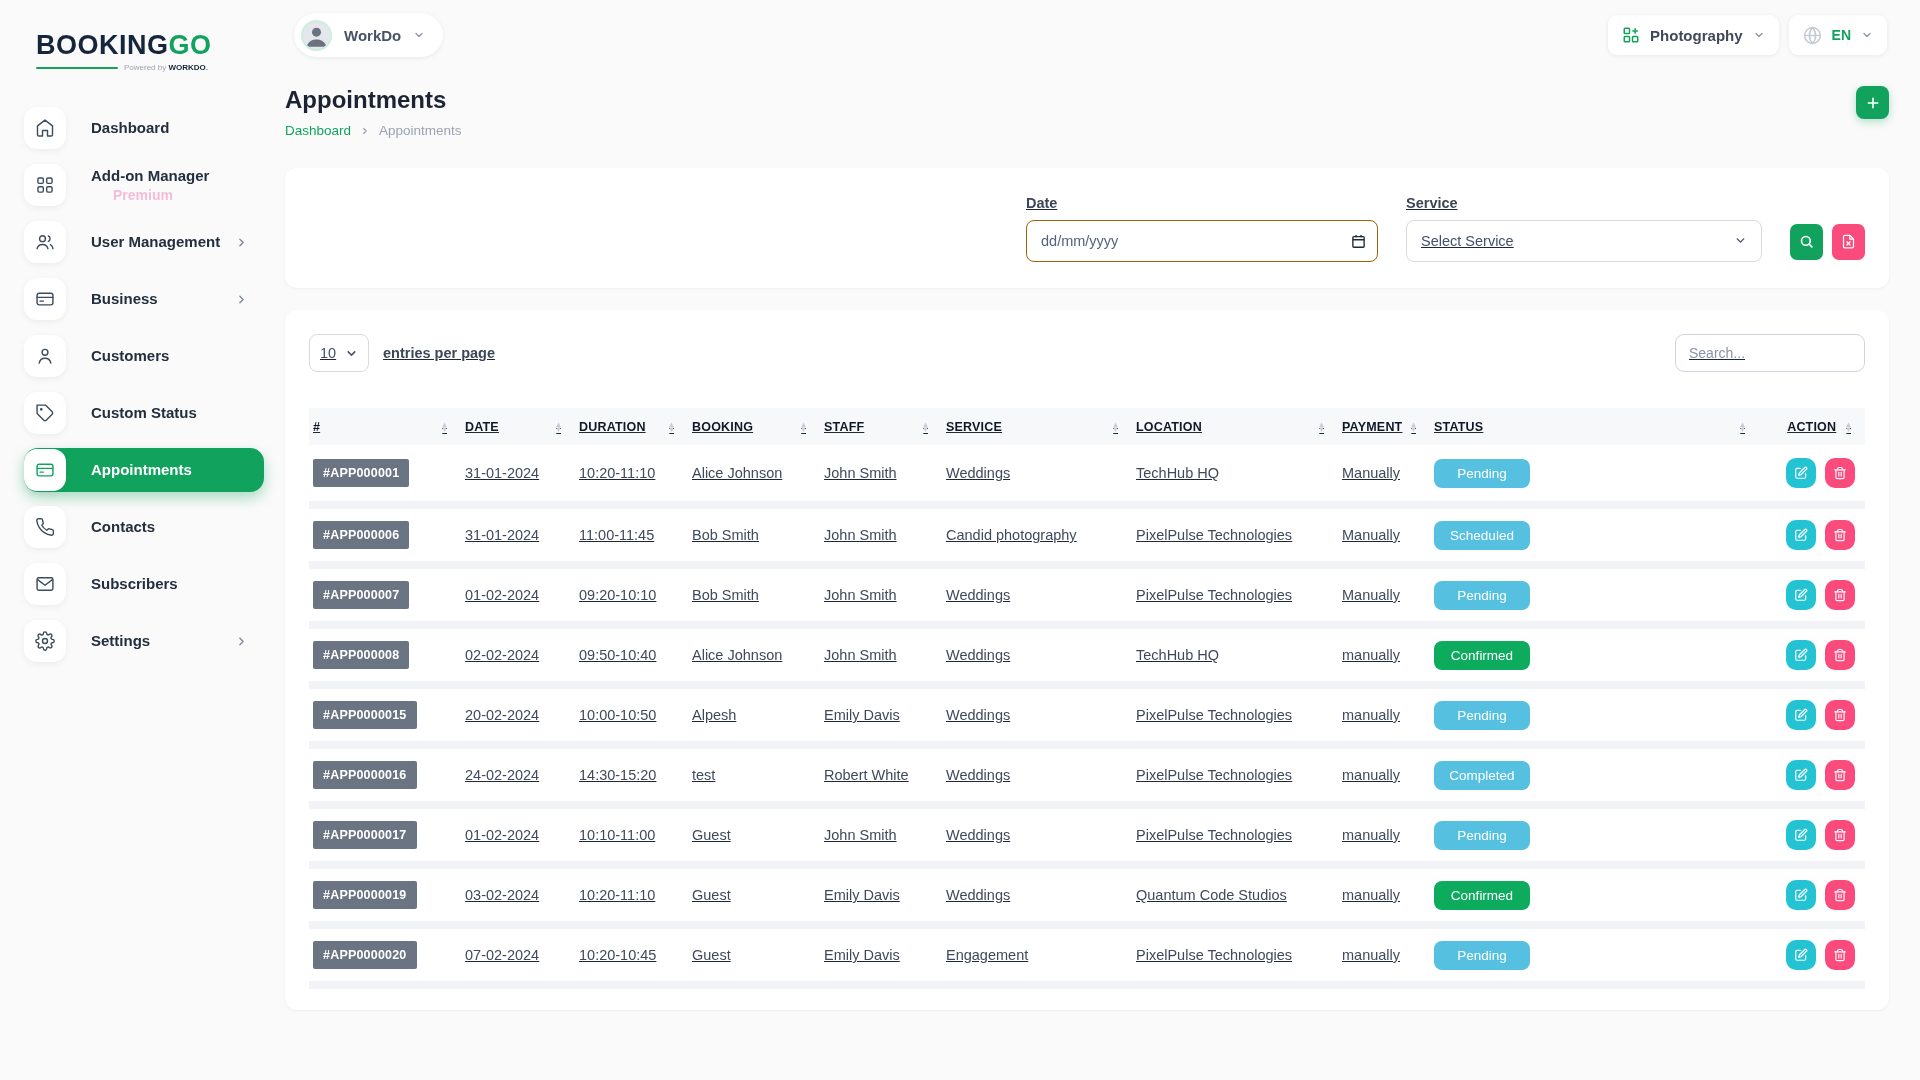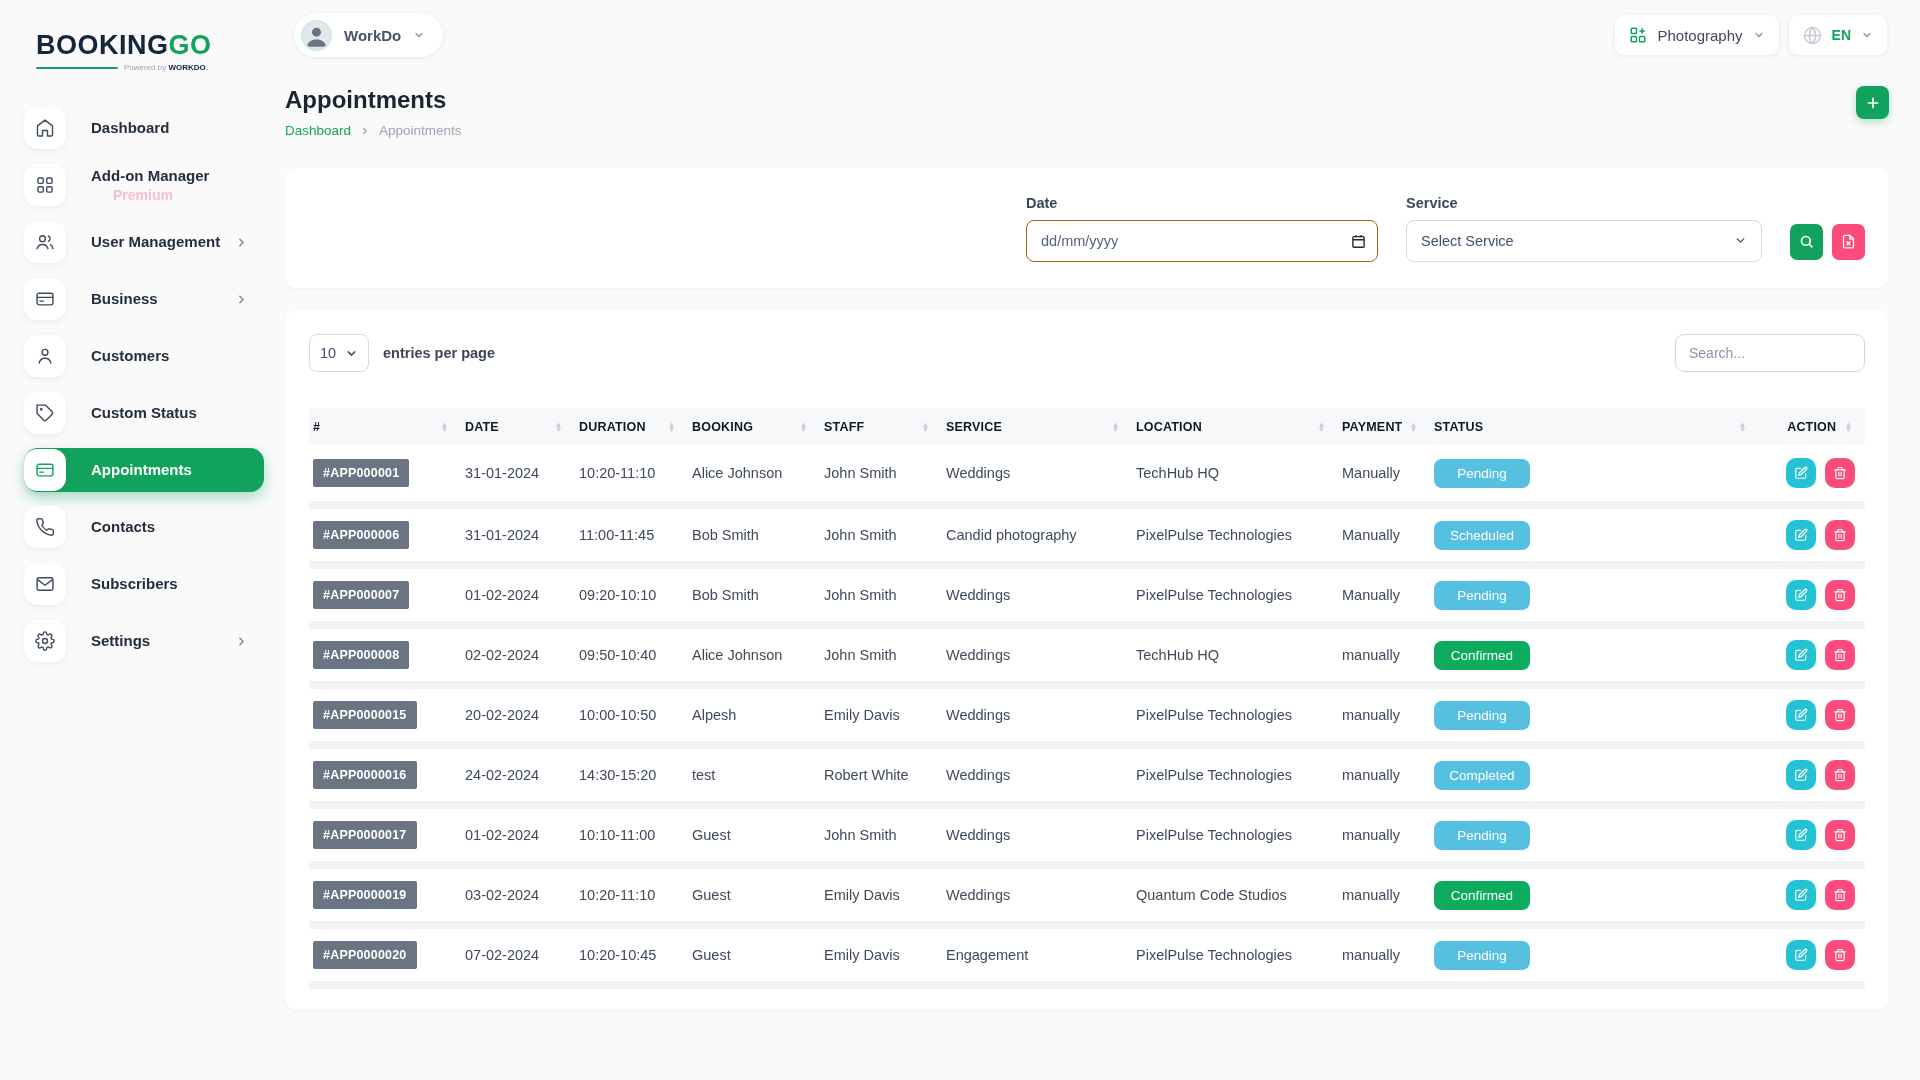--- a/index.html
+++ b/index.html
@@ -34,37 +34,37 @@
   
   .topbar { position:absolute; left:285px; right:0; top:0; height:70px; display:flex; align-items:center; padding:0 33px 0 9px; }
   .pill { background:#fff; border-radius:22px; box-shadow:0 1px 4px rgba(16,24,40,.08); display:flex; align-items:center; cursor:pointer; }
   .ws-pill { height:44px; padding:0 18px 0 7px; gap:12px; }
   .avatar { width:31px; height:31px; border-radius:50%; background:#e4e7ec; border:2px solid #cdeede; overflow:hidden; display:flex; align-items:flex-end; justify-content:center; }
   .ws-pill .ws-name { font-size:15px; font-weight:600; color:#475467; }
   .chev-d { color:#8a94a6; display:flex; } .chev-d svg { width:12px; height:12px; }
   .top-right { margin-left:auto; display:flex; gap:10px; }
   .module-pill, .lang-pill { height:40px; border-radius:9px; padding:0 14px; gap:10px; }
   .module-pill .mod-ic { color:#11a35d; display:flex; } .module-pill .mod-ic svg { width:18px; height:18px; }
-  .module-pill .mod-name { font-size:15px; font-weight:400; color:#40495a; }
+  .module-pill .mod-name { font-size:15px; font-weight:700; color:#40495a; }
   .lang-pill .globe { color:#c3c9d2; display:flex; } .lang-pill .globe svg { width:19px; height:19px; }
   .lang-pill .lang { font-size:14px; font-weight:700; color:#11a35d; }
 
   
   main { position:absolute; left:285px; right:0; top:70px; bottom:0; padding-right:31px; }
   .page-head { display:flex; align-items:flex-start; justify-content:space-between; margin-top:16px; }
   h1 { font-size:24px; font-weight:700; color:#1c2433; }
   .breadcrumb { display:flex; align-items:center; gap:9px; margin-top:9px; font-size:13.5px; }
   .breadcrumb .bc-link { color:#11a35d; cursor:pointer; }
   .breadcrumb .bc-sep { color:#9aa4b2; display:flex; } .breadcrumb .bc-sep svg { width:10px; height:10px; }
   .breadcrumb .bc-cur { color:#9aa4b2; }
   .add-btn { width:33px; height:33px; border:none; border-radius:8px; background:#11a35d; color:#fff;
       display:flex; align-items:center; justify-content:center; cursor:pointer; box-shadow:0 3px 8px rgba(17,163,93,.3); }
   .add-btn svg { width:16px; height:16px; }
 
-  .card { background:#fff; border-radius:12px; box-shadow:0 1px 3px rgba(16,24,40,.05); }
+  .card { background:#fff; border-radius:12px; box-shadow:0 1px 3px rgba(16,24,40,.05);text-decoration:underline; }
 
   
   .filter-card { margin-top:30px; height:120px; display:flex; align-items:center; justify-content:flex-end; gap:28px; padding:0 24px; }
   .field { display:flex; flex-direction:column; gap:9px; }
   .field .f-lbl { font-size:14.5px; font-weight:600; color:#3c4657; }
   .f-date { width:352px; } .f-service { width:356px; }
   .inp-wrap { position:relative; }
   .inp { width:100%; height:42px; border:1px solid #a16207; border-radius:8px; padding:0 38px 0 14px;
       font-size:14.5px; color:#41506b; font-family:inherit; outline:none; background:#fff; }
   .inp::placeholder { color:#55637d; }

